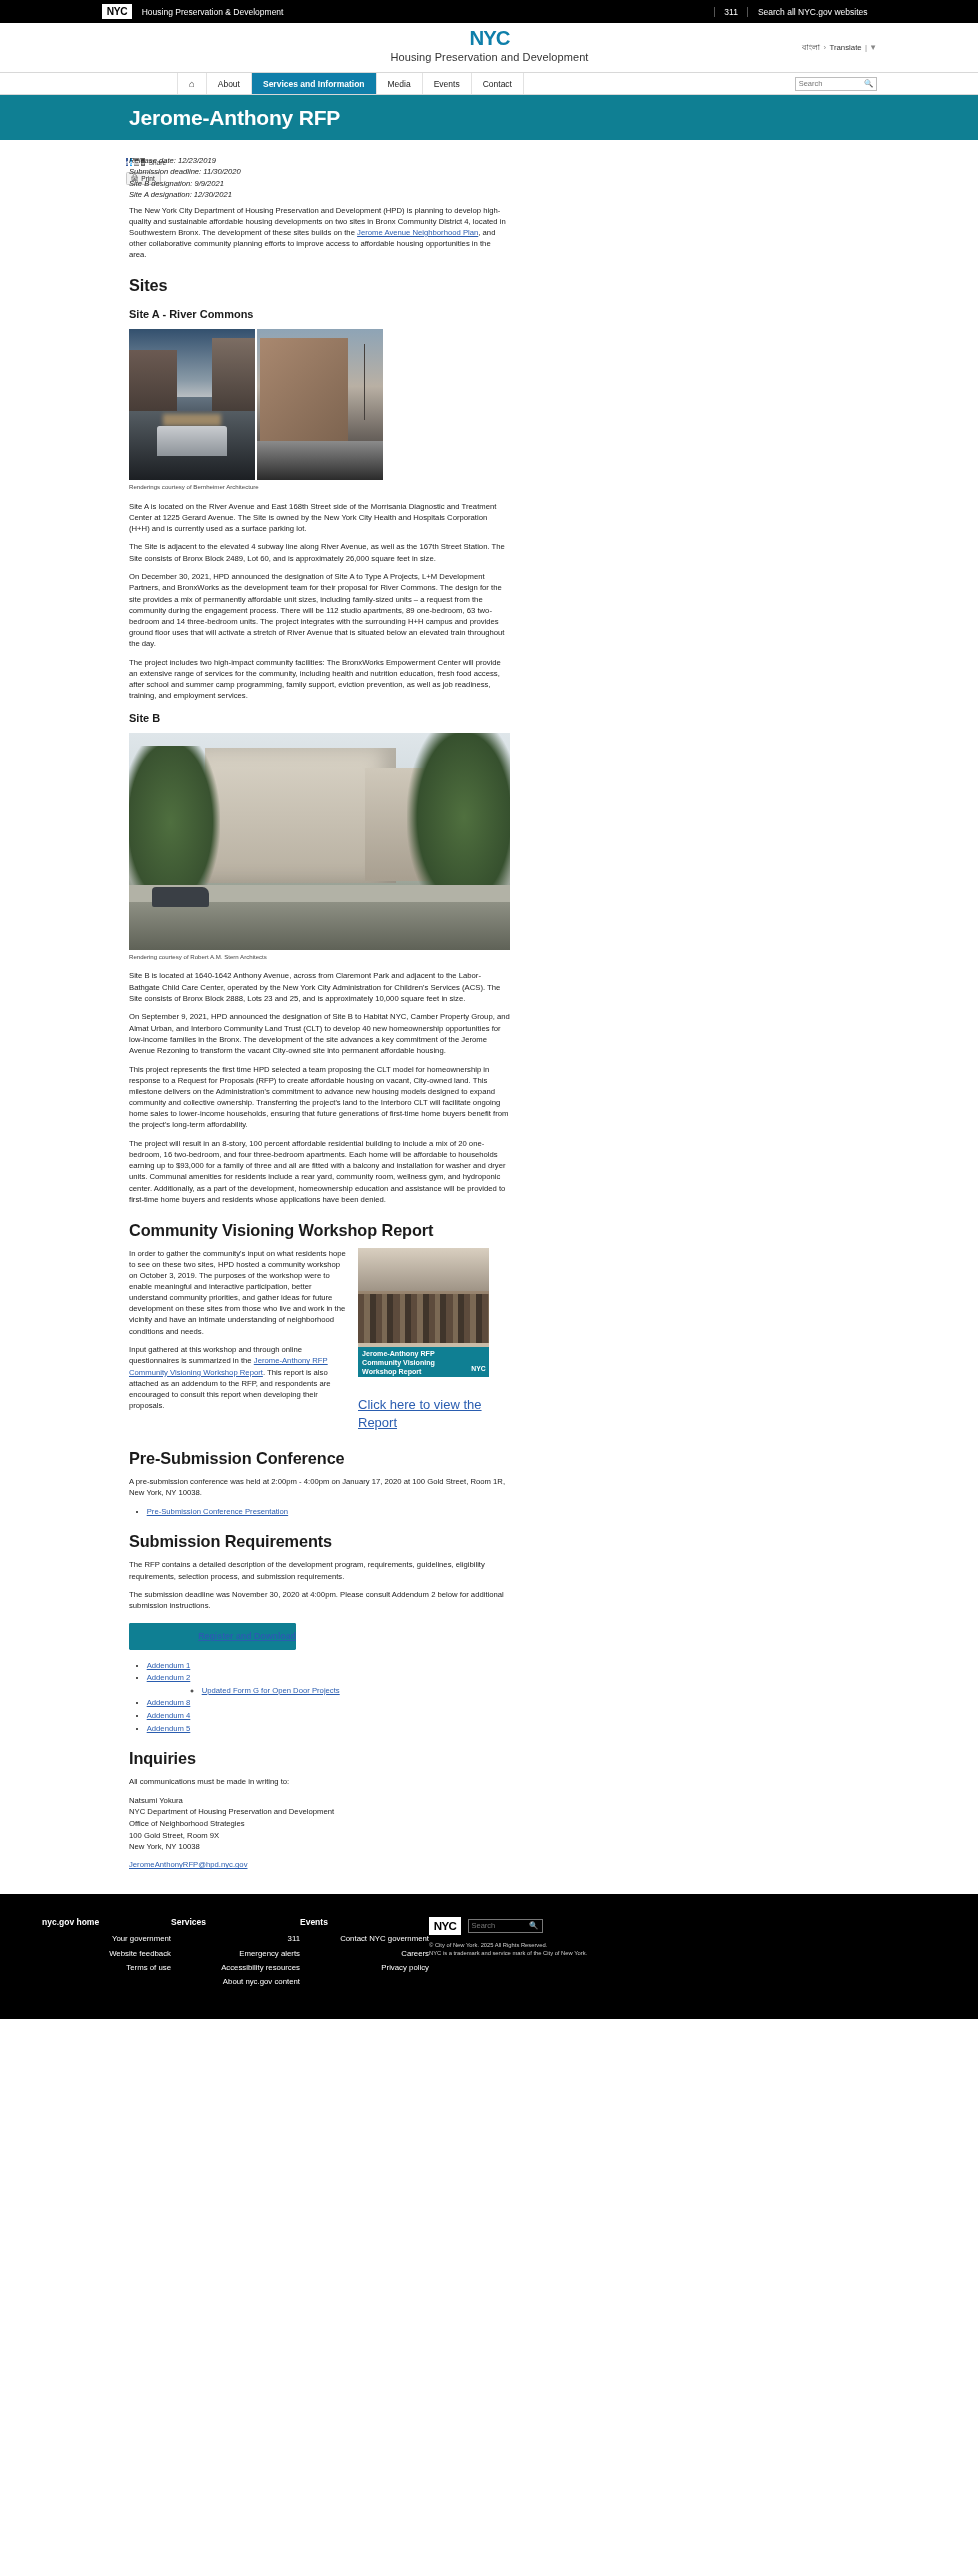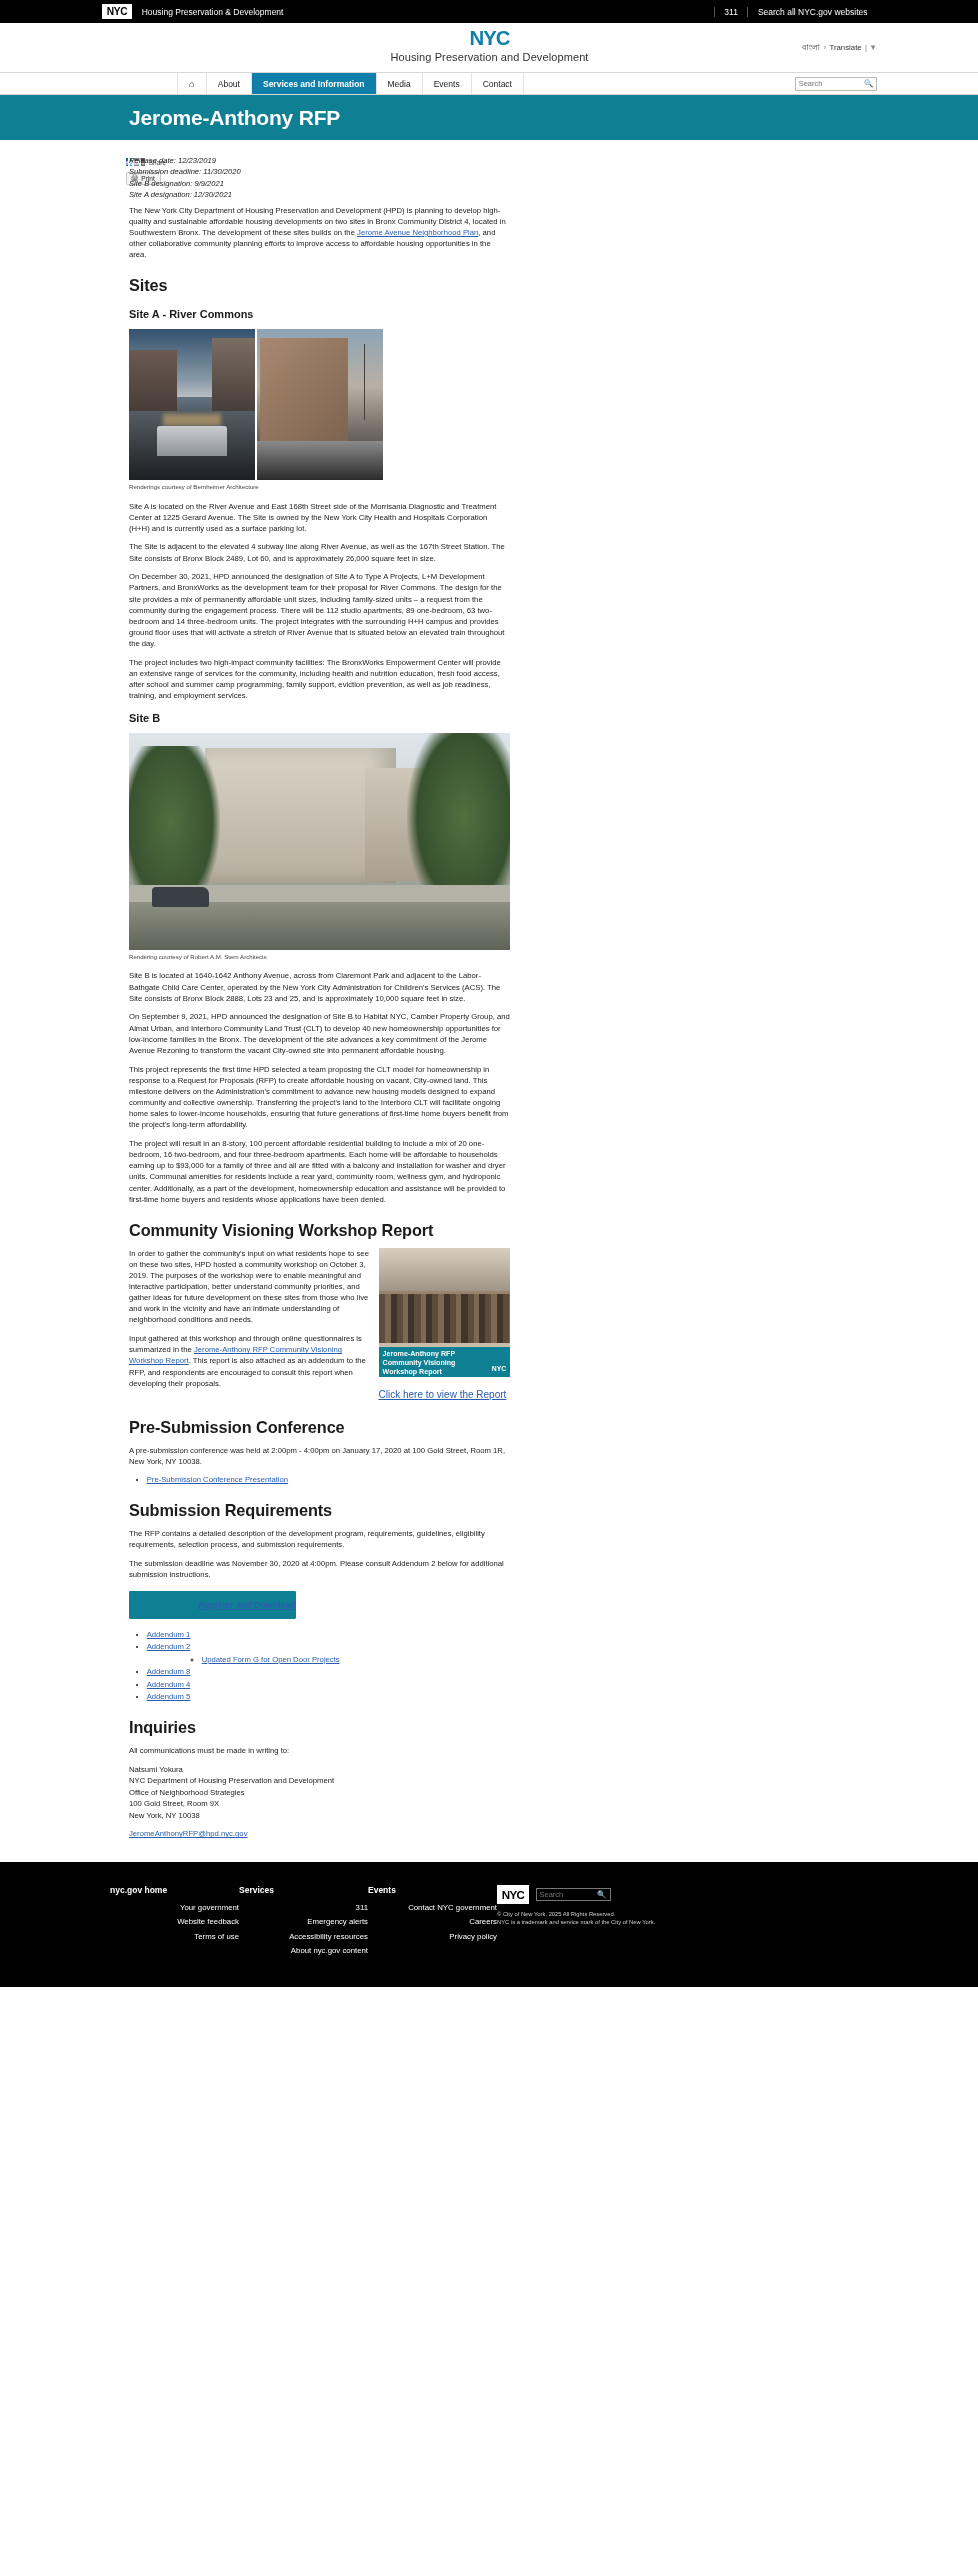--- a/index.html
+++ b/index.html
@@ -178,36 +178,36 @@
   .pC .capbar {
     position:absolute; left:0; right:0; bottom:0; height:30px;
     background:#0f7f93; color:#fff; font-size:7.1px; font-weight:bold;
     padding:3.4px 4.1px; line-height:1.25;
   }
   .pC .nycmark {
     position:absolute; right:3.4px; bottom:3.4px; color:#fff; font-weight:bold; font-size:6.8px;
   }
   .cvw-wrap { display:flex; gap:9.5px; }
   .cvw-text { width:240px; }
-  .report-link { display:block; margin-top:11px; font-size:10px; }
+  .report-link { display:block; margin-top:19px; font-size:13px; }
 
   ul.bul { margin:2.7px 0 8.2px 17.7px; padding:0; font-size:7.7px; }
   ul.bul li { margin:1.4px 0; }
   ul.bul ul { margin:1.4px 0 1.4px 15px; list-style-type:circle; }
 
   .reg-btn {
     display:block; width:167px; background:#0f7f93; color:#fff; text-align:right;
     padding:7.5px 0; font-size:8.8px; font-weight:bold; margin:11px 0 9.5px 0;
     border-radius:1.4px; text-decoration:none;
   }
   .addr-block { font-size:7.7px; line-height:1.5; margin-bottom:6.8px; }
 
   
   .footer {
-    background:#000; color:#fff; margin-top:23px; padding:23px 102px 27px 110px;
+    background:#000; color:#fff; margin-top:23px; padding:23px 102px 27px 42px;
     display:flex; gap:0;
   }
   .fcol { width:129px; font-size:7.8px; }
   .fcol h4 { margin:0 0 7.5px 0; font-size:8.5px; font-weight:bold; }
   .fcol a { display:block; color:#fff; text-decoration:none; margin-bottom:5.4px; font-size:7.8px;text-align:right; }
   .fright { flex:1; display:flex; flex-direction:column; align-items:flex-start; }
   .fright .row { display:flex; align-items:center; gap:6.8px; }
   .fnyc { background:#fff; color:#000; font-weight:bold; font-size:11.6px;
           padding:2.7px 4.8px; letter-spacing:-0.7px; }
   .fsearch { display:flex; align-items:center; border:0.7px solid #777; height:13.6px;

